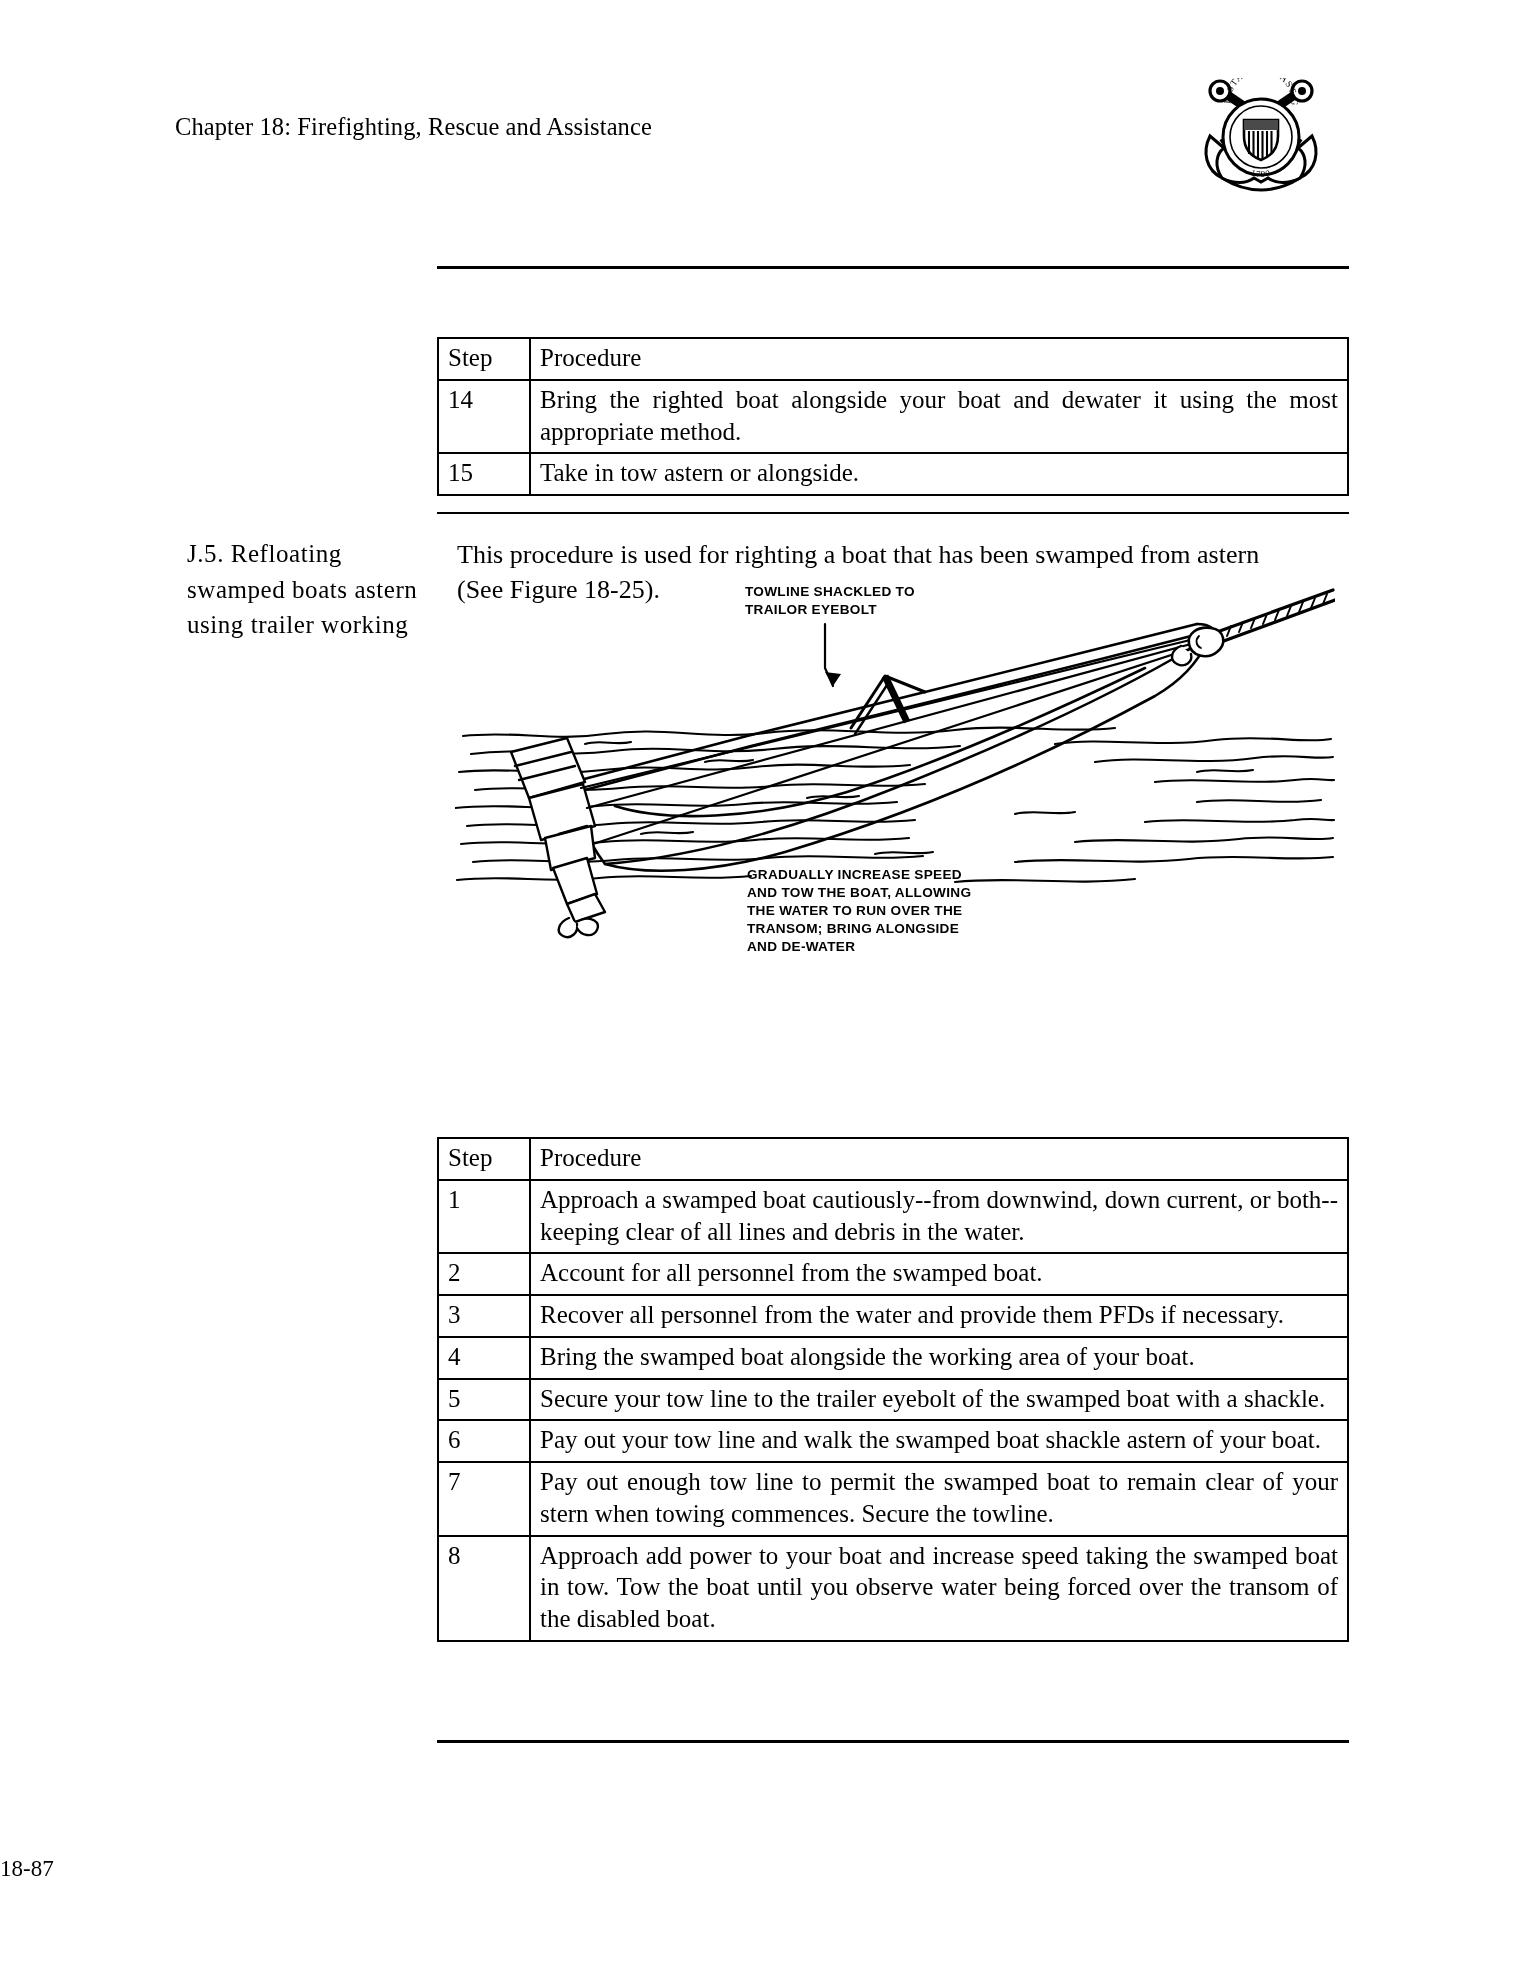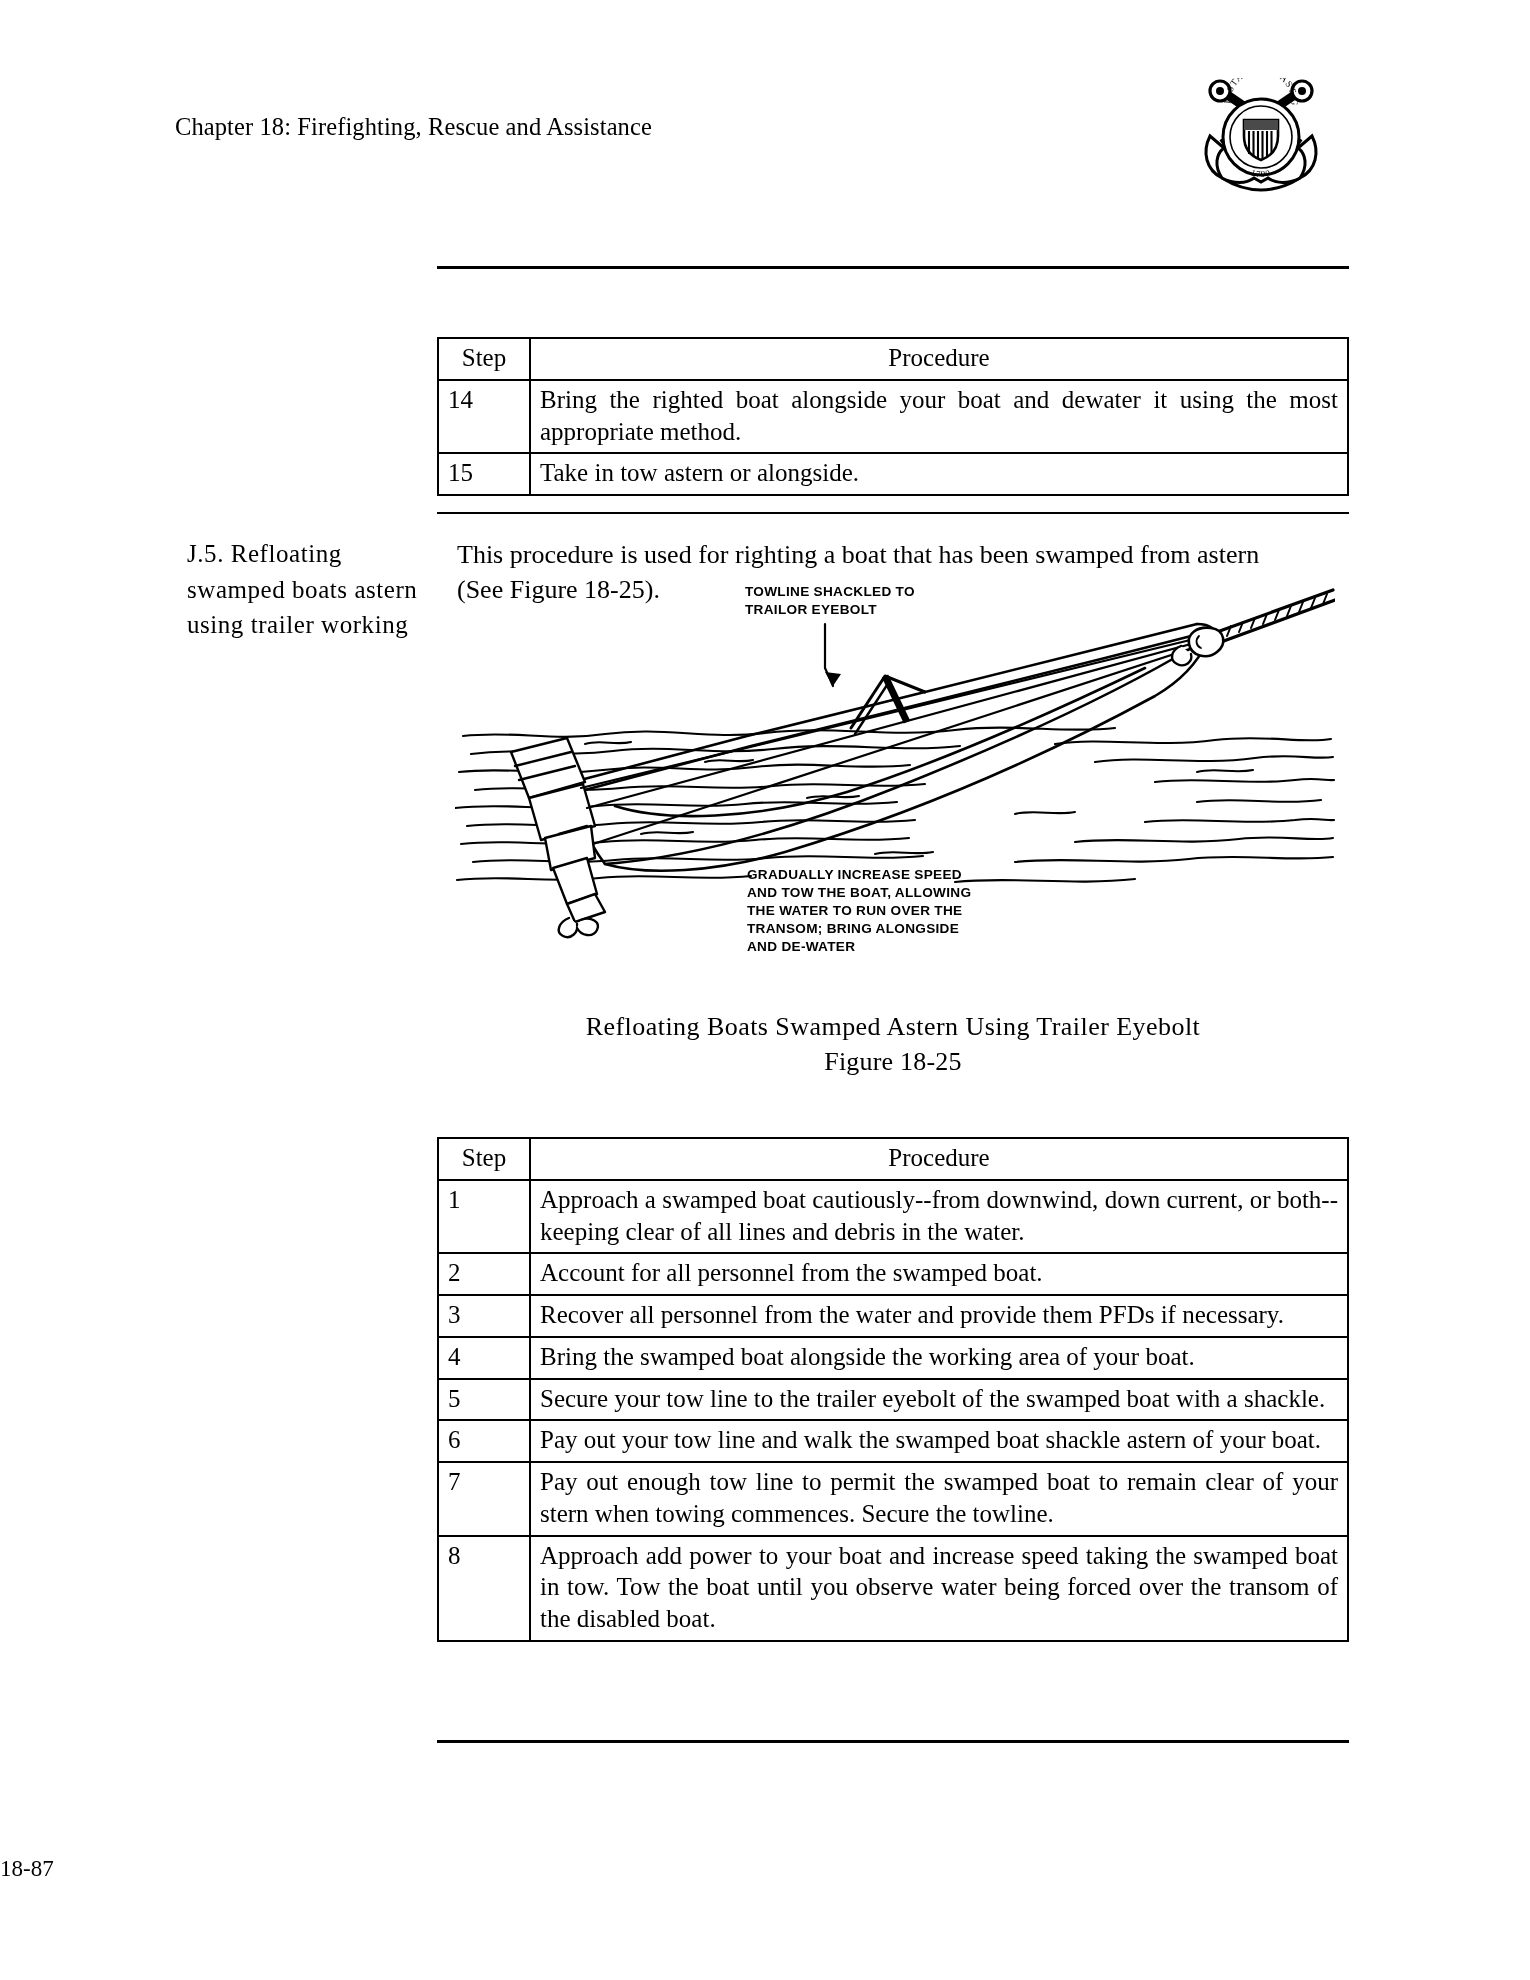--- a/index.html
+++ b/index.html
@@ -63,21 +63,21 @@
   .proc-table td, .proc-table th {
     border: 2px solid #000;
     padding: 3px 9px 5px 9px;
     vertical-align: top;
     font-weight: normal;
   }
   .proc-table col.c-step { width: 92px; }
   .proc-table col.c-proc { width: 818px; }
 
   .th-step, .th-proc {
-    text-align: center;
+    text-align: left;
     padding-top: 4px;
     padding-bottom: 5px;
     margin-top: 44px;
   }
   .td-step {
     text-align: left;
   }
   .td-proc {
     text-align: justify;
     text-justify: inter-word;
@@ -337,24 +337,20 @@
       <g font-family="'Liberation Sans', sans-serif" font-size="13.6" font-weight="bold" letter-spacing="0.3" fill="#000">
         <text x="292" y="303">GRADUALLY INCREASE SPEED</text>
         <text x="292" y="321">AND TOW THE BOAT, ALLOWING</text>
         <text x="292" y="339">THE WATER TO RUN OVER THE</text>
         <text x="292" y="357">TRANSOM; BRING ALONGSIDE</text>
         <text x="292" y="375">AND DE-WATER</text>
       </g>
     </svg>
   </div>
 
-  <div class="fig-caption">
-    <div>Refloating Boats Swamped Astern Using Trailer Eyebolt</div>
-    <div class="cap-line2">Figure 18-25</div>
-  </div>
 
   <table class="proc-table" id="table-2">
     <colgroup>
         <col class="c-step">
         <col class="c-proc">
       </colgroup>
     <thead>
       <tr>
         <th class="th-step">Step</th>
         <th class="th-proc">Procedure</th>

